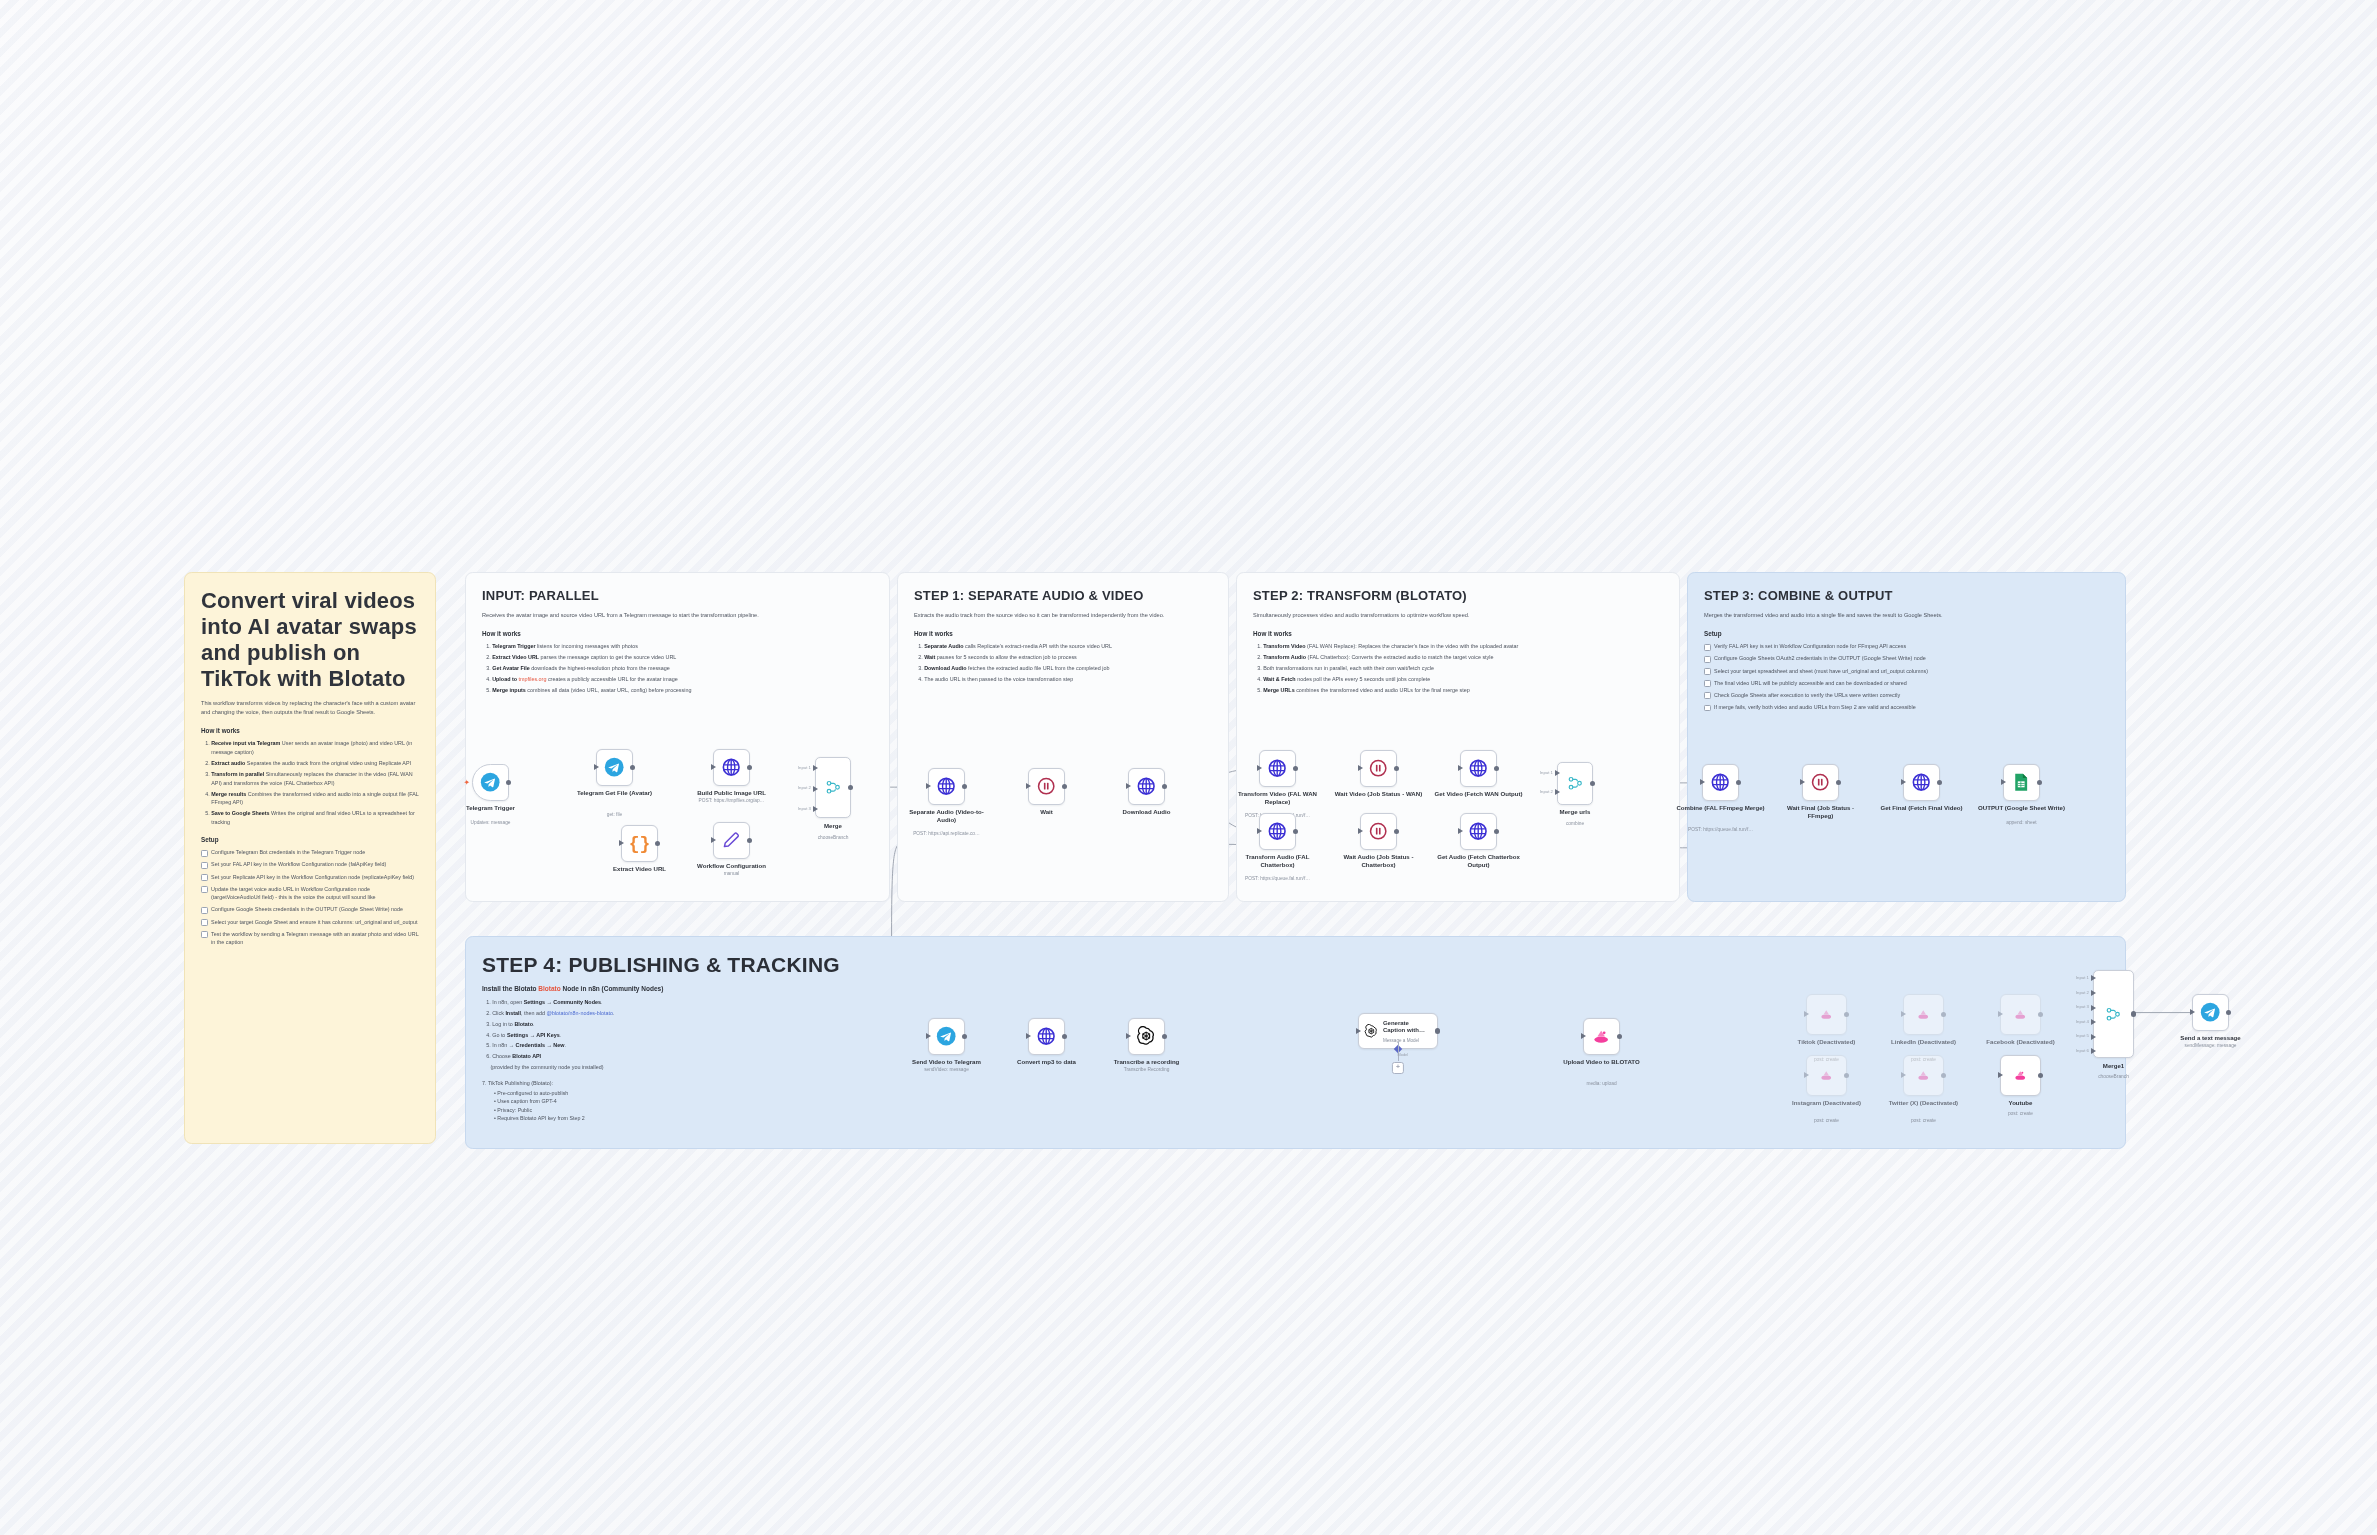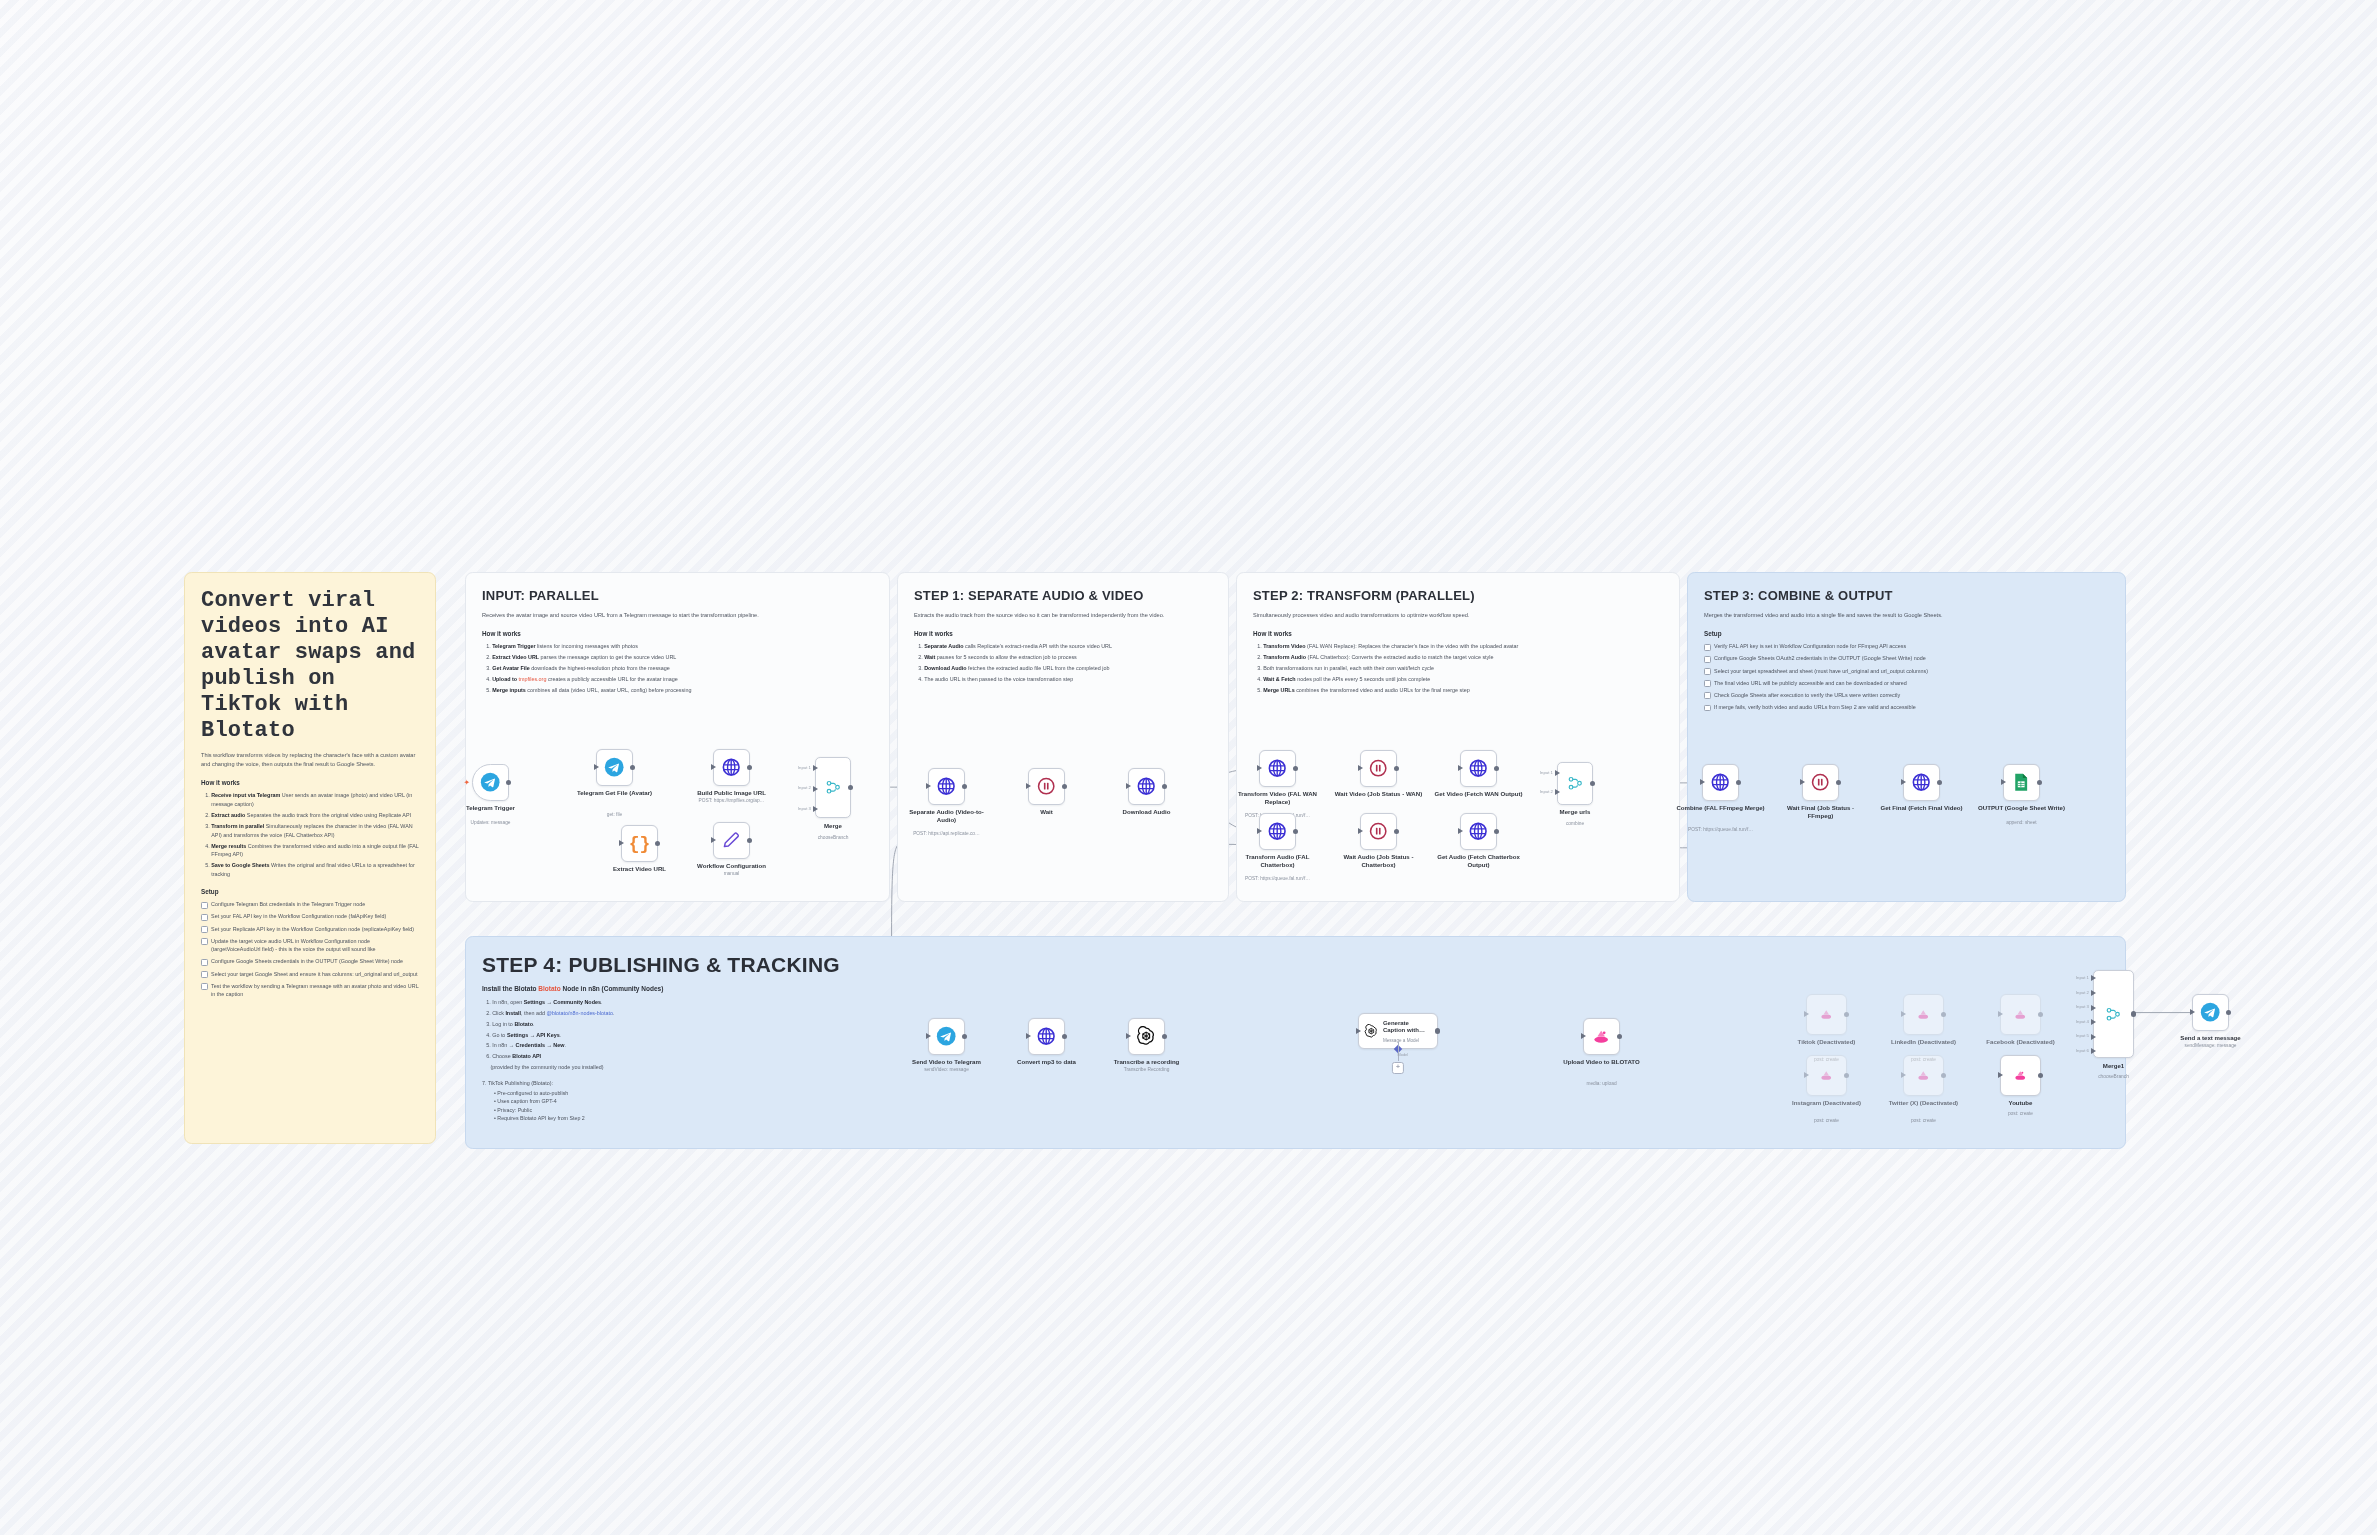--- a/index.html
+++ b/index.html
@@ -13,21 +13,21 @@
   }
   #canvas{position:absolute;left:0;top:0;width:2377px;height:1536px;}
 
   
   .sticky{position:absolute;border-radius:7.7px;box-sizing:border-box;overflow:hidden;}
   .sticky.yellow{background:#fdf4d9;border:0.9px solid #f0e3b8;}
   .sticky.grey{background:#fbfcfd;border:0.9px solid #e4e8ee;}
   .sticky.blue{background:#dbe8f7;border:0.9px solid #c6d8ee;}
   .sticky-pad{padding:14.5px 16px;}
   .s-title{font-weight:bold;letter-spacing:0.2px;margin:0 0 7.7px 0;}
-  .s-title.big{font-size:22px;line-height:26px;color:#30343c;font-family:Liberation Mono, monospace;}
+  .s-title.big{font-size:22px;line-height:26px;color:#30343c;}
   .s-title.step{font-size:13px;line-height:16px;color:#2c3038;}
   .s-title.step4{font-size:21px;line-height:25px;color:#2b2f37;}
   .s-desc{font-size:5.6px;line-height:9px;color:#4d535e;margin:0 0 8.5px 0;}
   .s-h2{font-weight:bold;font-size:6.3px;line-height:9.4px;color:#2c3038;margin:7.7px 0 4.3px 0;}
   .s-ol{margin:0;padding-left:10.2px;font-size:5.4px;line-height:8.8px;color:#4d535e;}
   .s-ol li{margin-bottom:2.1px;}
   .s-ol b{color:#23262e;}
   .s-ul{list-style:none;margin:0;padding:0;font-size:5.4px;line-height:8.7px;color:#4d535e;}
   .s-ul li{margin-bottom:3.4px;display:flex;gap:3.4px;align-items:flex-start;}
   .cb{width:4.7px;height:4.7px;border:0.9px solid #9aa3b2;border-radius:1.3px;background:#fff;flex:0 0 auto;margin-top:1.7px;}
@@ -212,21 +212,21 @@
           <li><b>Separate Audio</b> calls Replicate's extract-media API with the source video URL</li>
           <li><b>Wait</b> pauses for 5 seconds to allow the extraction job to process</li>
           <li><b>Download Audio</b> fetches the extracted audio file URL from the completed job</li>
           <li>The audio URL is then passed to the voice transformation step</li>
         </ol>
     </div>
   </div>
 
   <div class="sticky grey" style="left:1236px;top:572px;width:444px;height:330px;">
     <div class="sticky-pad">
-      <div class="s-title step">STEP 2: TRANSFORM (PARALLEL)</div>
+      <div class="s-title step">STEP 2: TRANSFORM (BLOTATO)</div>
       <p class="s-desc">Simultaneously processes video and audio transformations to optimize workflow speed.</p>
       <div class="s-h2">How it works</div>
       <ol class="s-ol" id="s2-how">
           <li><b>Transform Video</b> (FAL WAN Replace): Replaces the character's face in the video with the uploaded avatar</li>
           <li><b>Transform Audio</b> (FAL Chatterbox): Converts the extracted audio to match the target voice style</li>
           <li>Both transformations run in parallel, each with their own wait/fetch cycle</li>
           <li><b>Wait &amp; Fetch</b> nodes poll the APIs every 5 seconds until jobs complete</li>
           <li><b>Merge URLs</b> combines the transformed video and audio URLs for the final merge step</li>
         </ol>
     </div>

